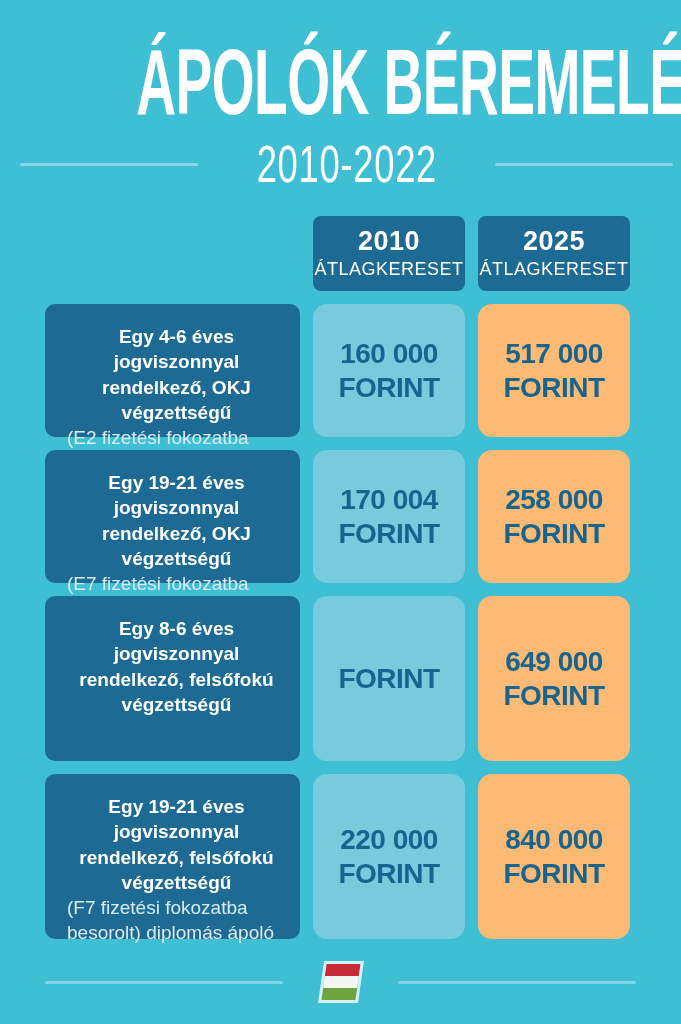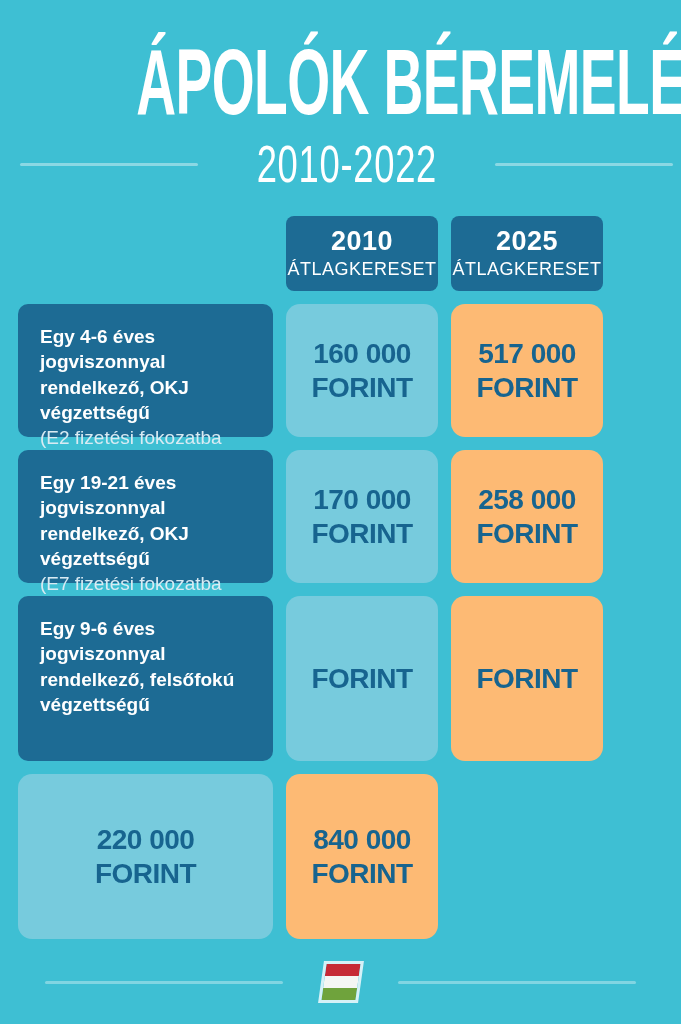--- a/index.html
+++ b/index.html
@@ -40,21 +40,21 @@
     font-weight:400;
     line-height:1.0;
     white-space:nowrap;
     transform:scaleX(0.70);
     transform-origin:50% 50%;
     letter-spacing:1px;
   }
 
   
   .grid{
-    margin:26px 51px 0 18px;
+    margin:26px 51px 0 45px;
     display:grid;
     grid-template-columns:255px 152px 152px;
     column-gap:13px;
     row-gap:13px;
     grid-template-rows:75px 133px 133px 165px 165px;
   }
   .head-spacer{}
   .col-head{
     background:#1D6B94;
     border-radius:8px;
@@ -66,21 +66,21 @@
 
   .desc{
     background:#1D6B94;
     border-radius:10px;
     color:#ffffff;
     padding:20px 14px 0 22px;
     font-size:19px;
     line-height:1.33;
     box-sizing:border-box;
   }
-  .desc-bold{font-weight:bold;display:block;}
+  .desc-bold{font-weight:bold;display:block;text-align:center;}
   .desc-normal{font-weight:normal;color:#D9EBF3;display:block;}
 
   .val{
     border-radius:14px;
     display:flex;flex-direction:column;align-items:center;justify-content:center;
     font-weight:bold;
     font-size:28px;
     color:#17648F;
     line-height:1.18;
     letter-spacing:-0.5px;
@@ -145,38 +145,43 @@
   <div class="val val-2022">
     <span>517 000</span>
     <span>FORINT</span>
   </div>
 
   <div class="desc">
     <span class="desc-bold">Egy 19-21 éves jogviszonnyal rendelkező, OKJ végzettségű</span>
     <span class="desc-normal">(E7 fizetési fokozatba besorolt) ápoló</span>
   </div>
   <div class="val val-2010">
-    <span>170 000</span>
+    <span>170 004</span>
     <span>FORINT</span>
   </div>
   <div class="val val-2022">
     <span>258 000</span>
     <span>FORINT</span>
   </div>
 
   <div class="desc">
-    <span class="desc-bold">Egy 9-6 éves jogviszonnyal rendelkező, felsőfokú végzettségű</span>
+    <span class="desc-bold">Egy 8-6 éves jogviszonnyal rendelkező, felsőfokú végzettségű</span>
   </div>
   <div class="val val-2010">
     <span>FORINT</span>
   </div>
   <div class="val val-2022">
+    <span>649 000</span>
     <span>FORINT</span>
   </div>
 
+  <div class="desc">
+    <span class="desc-bold">Egy 19-21 éves jogviszonnyal rendelkező, felsőfokú végzettségű</span>
+    <span class="desc-normal">(F7 fizetési fokozatba besorolt) diplomás ápoló</span>
+  </div>
   <div class="val val-2010">
     <span>220 000</span>
     <span>FORINT</span>
   </div>
   <div class="val val-2022">
     <span>840 000</span>
     <span>FORINT</span>
   </div>
 </div>
 

